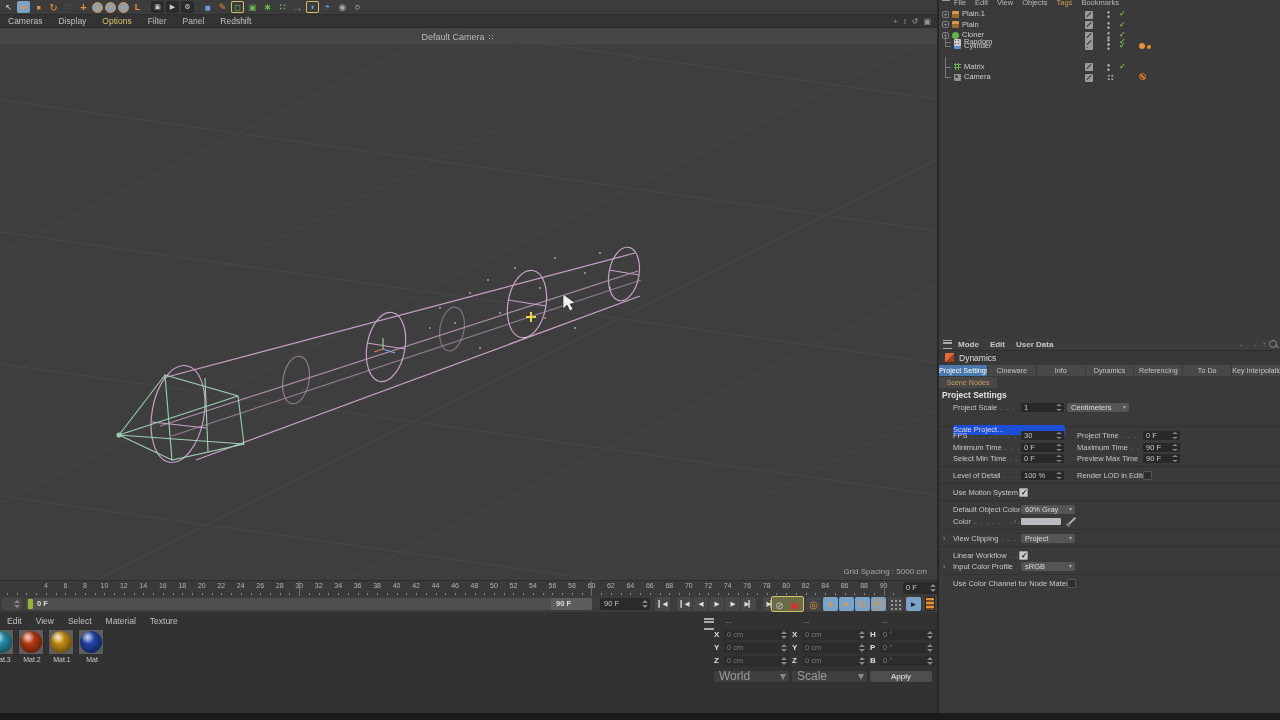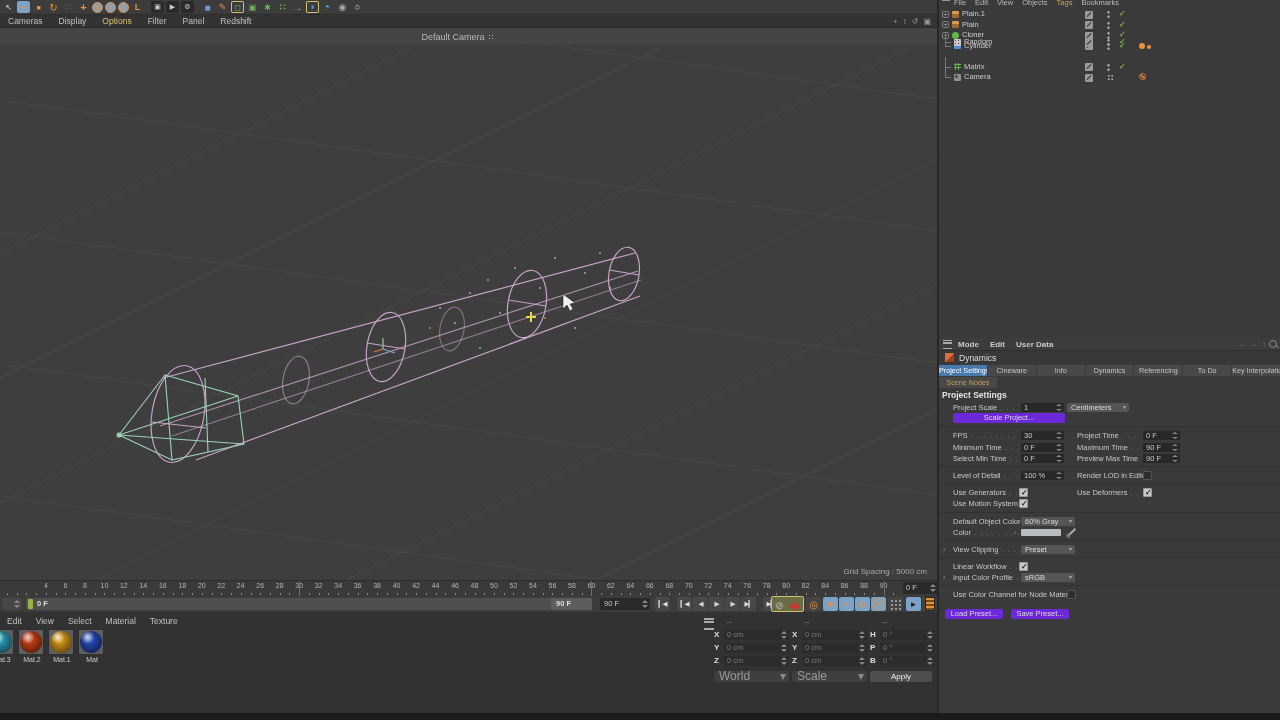--- a/index.html
+++ b/index.html
@@ -165,21 +165,21 @@
   .afld .spin::before{border-bottom-width:2.5px;}
   .afld .spin::after{border-top-width:2.5px;}
   .f1{left:82px;width:40px;}
   .f2{left:204px;width:34px;}
   .add{position:absolute;top:1px;height:9px;background:#555;border-radius:2px;font-size:7.5px;color:#ddd;line-height:9px;padding-left:4px;}
   .add::after{content:"▾";position:absolute;right:3px;top:0;color:#aaa;font-size:6px;}
   .cb{position:absolute;top:1px;width:9px;height:9px;box-sizing:border-box;background:#2e2e2e;border:1px solid #555;border-radius:1px;}
   .cb.on{background:#c8c8c8;border:1px solid #999;}
   .cb.on::before{content:"✓";position:absolute;left:1px;top:-1px;font-size:8px;color:#1a1a1a;font-weight:bold;}
   .cb1{left:80px;} .cb2{left:204px;}
-  .abtn{position:absolute;top:0;height:10px;background:#6d28d9;border-radius:2px;font-size:7.5px;color:#ddd;text-align:center;line-height:10px;}
+  .abtn{position:absolute;top:12px;height:10px;background:#1d4ed8;border-radius:2px;font-size:7.5px;color:#ddd;line-height:10px;}
   .aexp{position:absolute;left:4px;top:0;color:#999;font-size:7px;line-height:11px;}
   .aswatch{position:absolute;left:82px;top:2px;width:40px;height:7px;background:#b8bcc0;border-radius:1px;}
   .amarker{position:absolute;left:75px;top:0;color:#888;font-size:7px;line-height:11px;}
   .adropper{position:absolute;left:128px;top:4px;width:10px;height:2px;background:#aaa;transform:rotate(-45deg);border-radius:1px;}
   .adropper::after{content:"";position:absolute;left:-2px;top:-1px;width:3px;height:4px;background:#777;border-radius:1px;}
 </style>
 </head>
 <body>
 
 <div id="app">
@@ -708,64 +708,54 @@
         </div>
         <div class="asep"></div>
         <div class="arow">
           <span class="alab l1">Level of Detail</span>
           <span class="afld f1"><span>100 %</span><span class="spin"></span></span>
           <span class="alab l2 nolead" style="max-width:70px;">Render LOD in Editor</span>
           <span class="cb cb2"></span>
         </div>
         <div class="asep"></div>
         <div class="arow">
-          <span class="alab l1">Use Generators</span>
-          <span class="cb cb1 on"></span>
-          <span class="alab l2">Use Deformers</span>
-          <span class="cb cb2 on"></span>
-        </div>
-        <div class="arow">
           <span class="alab l1" style="max-width:68px;">Use Motion System</span>
           <span class="cb cb1 on"></span>
         </div>
         <div class="asep"></div>
         <div class="arow">
           <span class="alab l1" style="max-width:67px;">Default Object Color</span>
           <span class="add" style="left:82px;width:50px;"><span>60% Gray</span></span>
         </div>
         <div class="arow">
           <span class="alab l1">Color</span>
           <span class="amarker">›</span>
           <span class="aswatch"></span>
           <span class="adropper"></span>
         </div>
         <div class="asep"></div>
         <div class="arow">
           <span class="aexp">›</span>
           <span class="alab l1">View Clipping</span>
-          <span class="add" style="left:82px;width:50px;"><span>Preset</span></span>
+          <span class="add" style="left:82px;width:50px;"><span>Project</span></span>
         </div>
         <div class="asep"></div>
         <div class="arow">
           <span class="alab l1">Linear Workflow</span>
           <span class="cb cb1 on"></span>
         </div>
         <div class="arow">
           <span class="aexp">›</span>
           <span class="alab l1" style="max-width:66px;">Input Color Profile</span>
           <span class="add" style="left:82px;width:50px;"><span>sRGB</span></span>
         </div>
         <div class="asep"></div>
         <div class="arow">
           <span class="alab l1 nolead" style="max-width:120px;">Use Color Channel for Node Material</span>
           <span class="cb" style="left:128px;top:1px;"></span>
         </div>
         <div class="agap"></div>
-        <div class="arow">
-          <span class="abtn" style="left:6px;width:58px;">Load Preset...</span>
-          <span class="abtn" style="left:72px;width:58px;">Save Preset...</span>
-        </div>
       </div>
     </div>
   </div>
 
   <div id="bottomstrip"></div>
 </div>
 
 </body></html>

